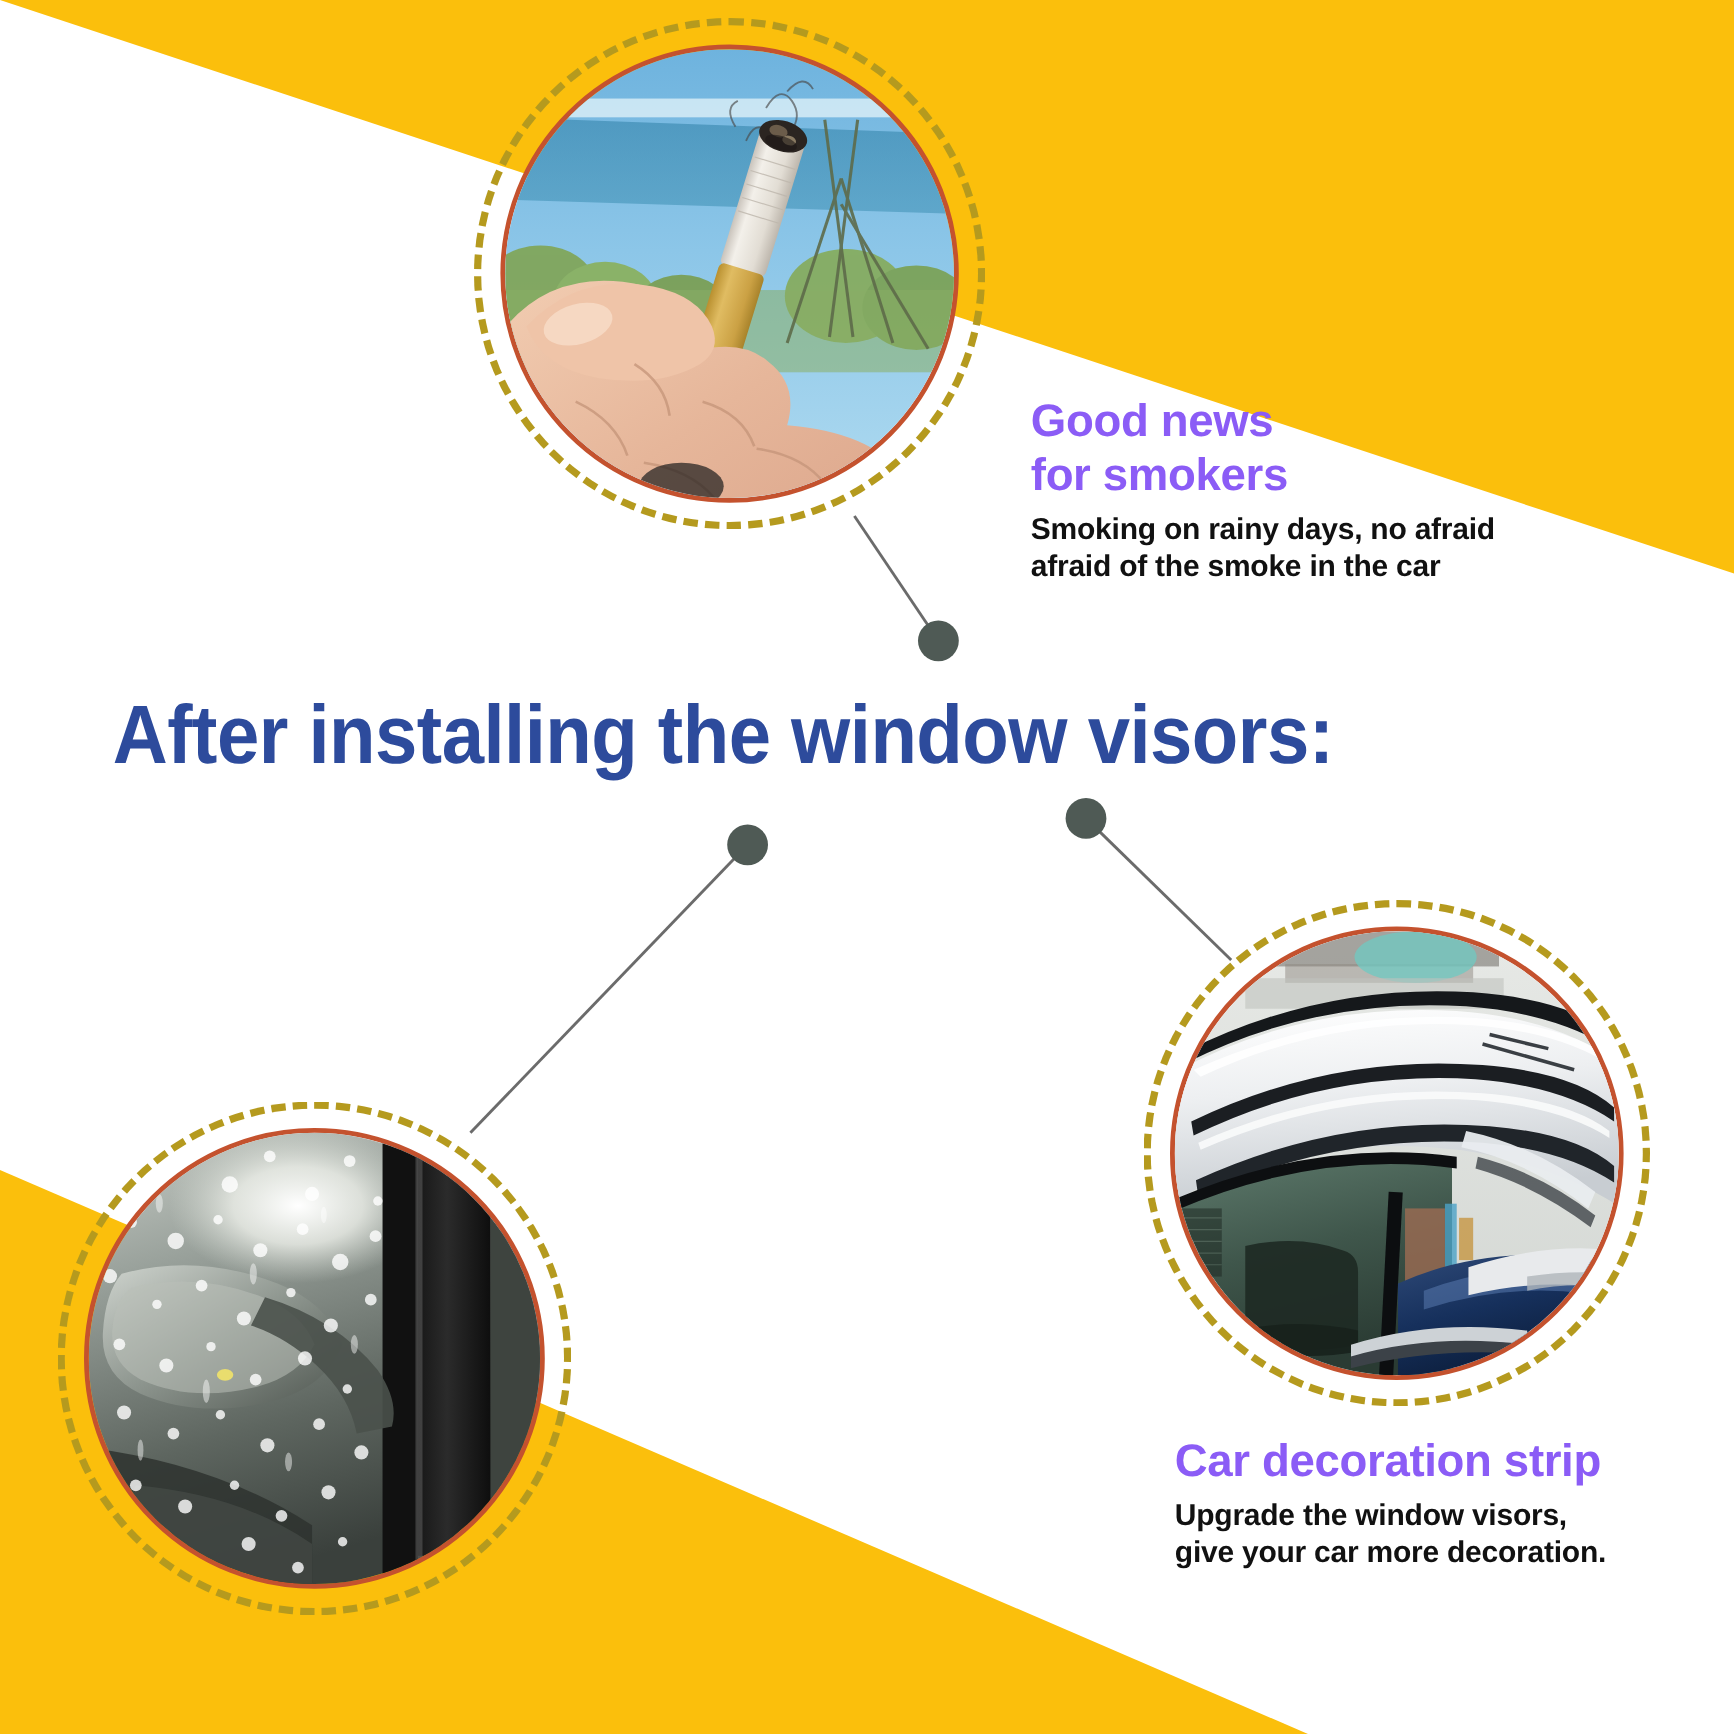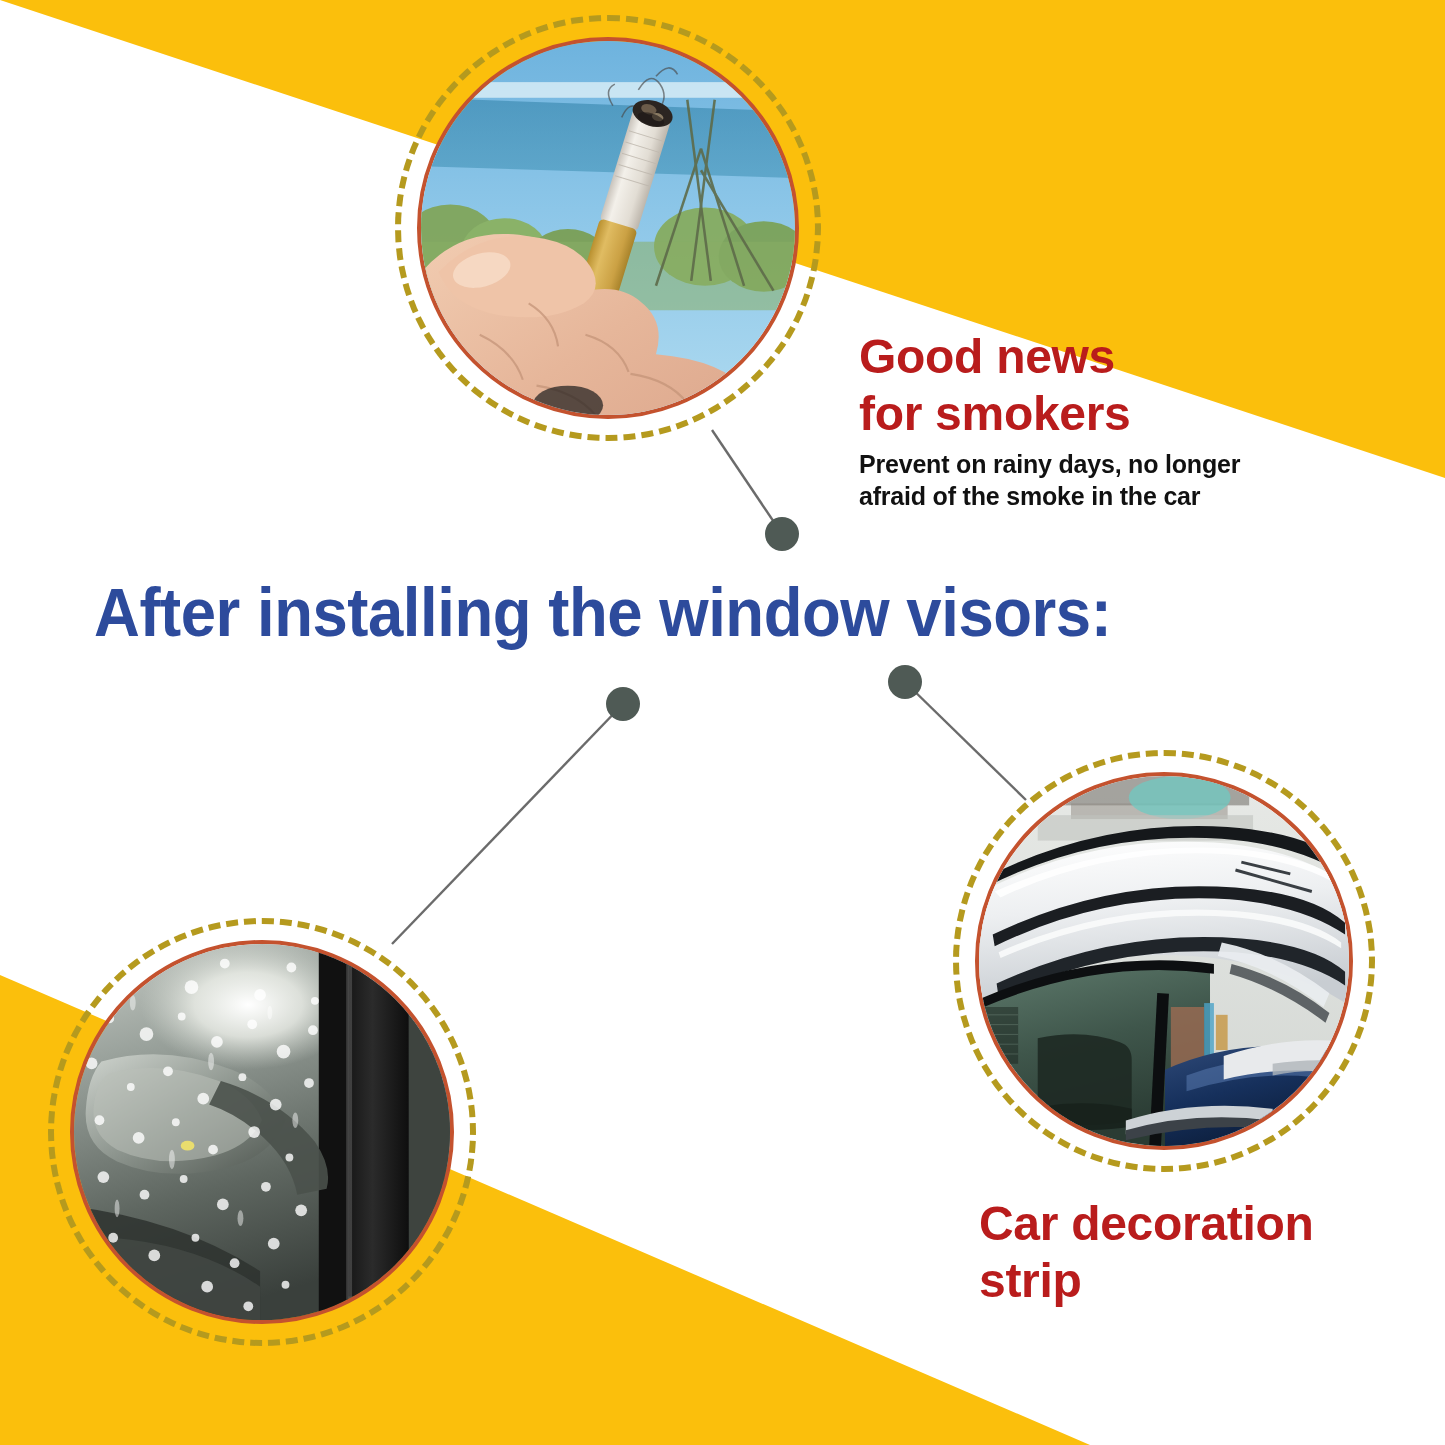--- a/index.html
+++ b/index.html
@@ -50,23 +50,23 @@
     font-weight:700;
     font-size:69px;
     line-height:1.0;
     letter-spacing:-0.5px;
     transform:scaleX(0.92);
     transform-origin:left center;
     white-space:nowrap;
   }
   .block{position:absolute;}
   .block .title{
-    color:#b91c1c;
+    color:#8b5cf6;
     font-weight:700;
-    font-size:48px;
+    font-size:38px;
     line-height:1.18;
     letter-spacing:-0.3px;
     margin:0;
     white-space:pre-line;
   }
   .block .sub{
     color:#111111;
     font-weight:700;
     font-size:25px;
     line-height:1.25;
@@ -399,22 +399,24 @@
 
   <div class="dot" style="left:765px;top:517px;width:34px;height:34px;"></div>
   <div class="dot" style="left:606px;top:687px;width:34px;height:34px;"></div>
   <div class="dot" style="left:888px;top:665px;width:34px;height:34px;"></div>
 
   <div class="headline" style="left:94px;top:578px;">After installing the window visors:</div>
 
   <div class="block" style="left:859px;top:329px;width:470px;">
     <p class="title">Good news
 for smokers</p>
-    <p class="sub">Prevent on rainy days, no longer
+    <p class="sub">Smoking on rainy days, no afraid
 afraid of the smoke in the car</p>
   </div>
 
 
   <div class="block" style="left:979px;top:1196px;width:430px;">
     <p class="title">Car decoration strip</p>
+    <p class="sub">Upgrade the window visors,
+give your car more decoration.</p>
   </div>
 
 </div>
 
 </body></html>

